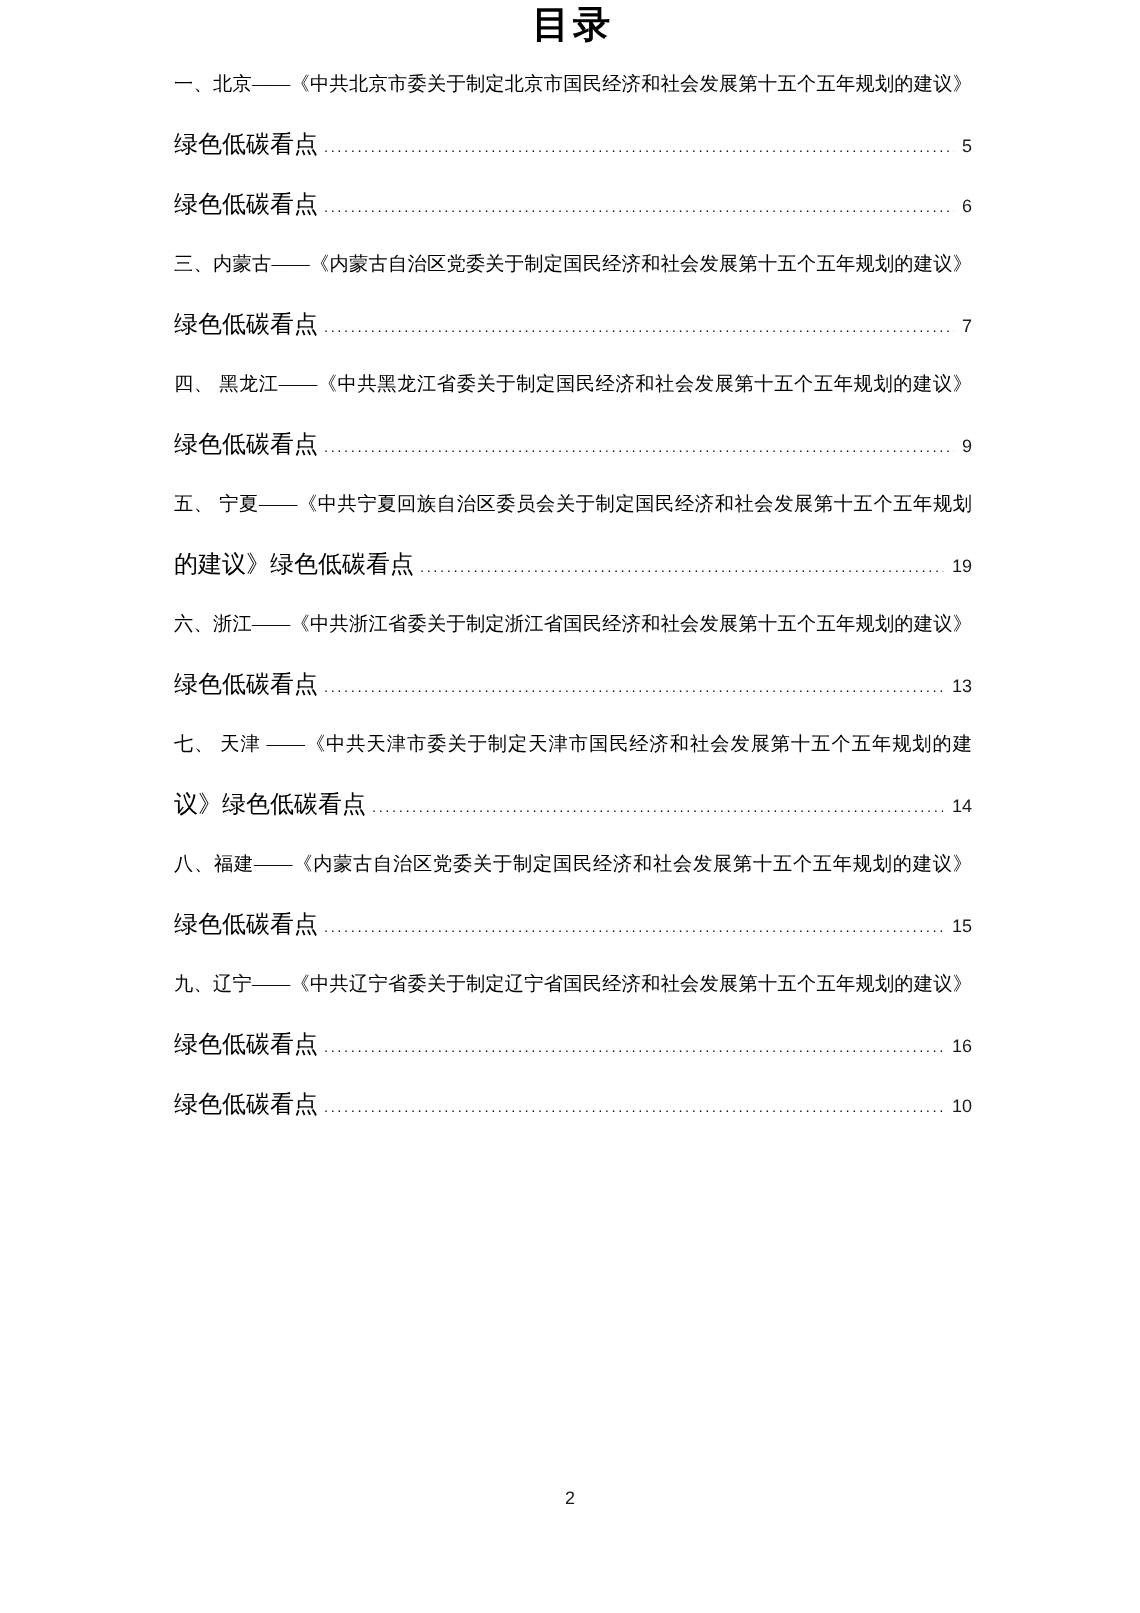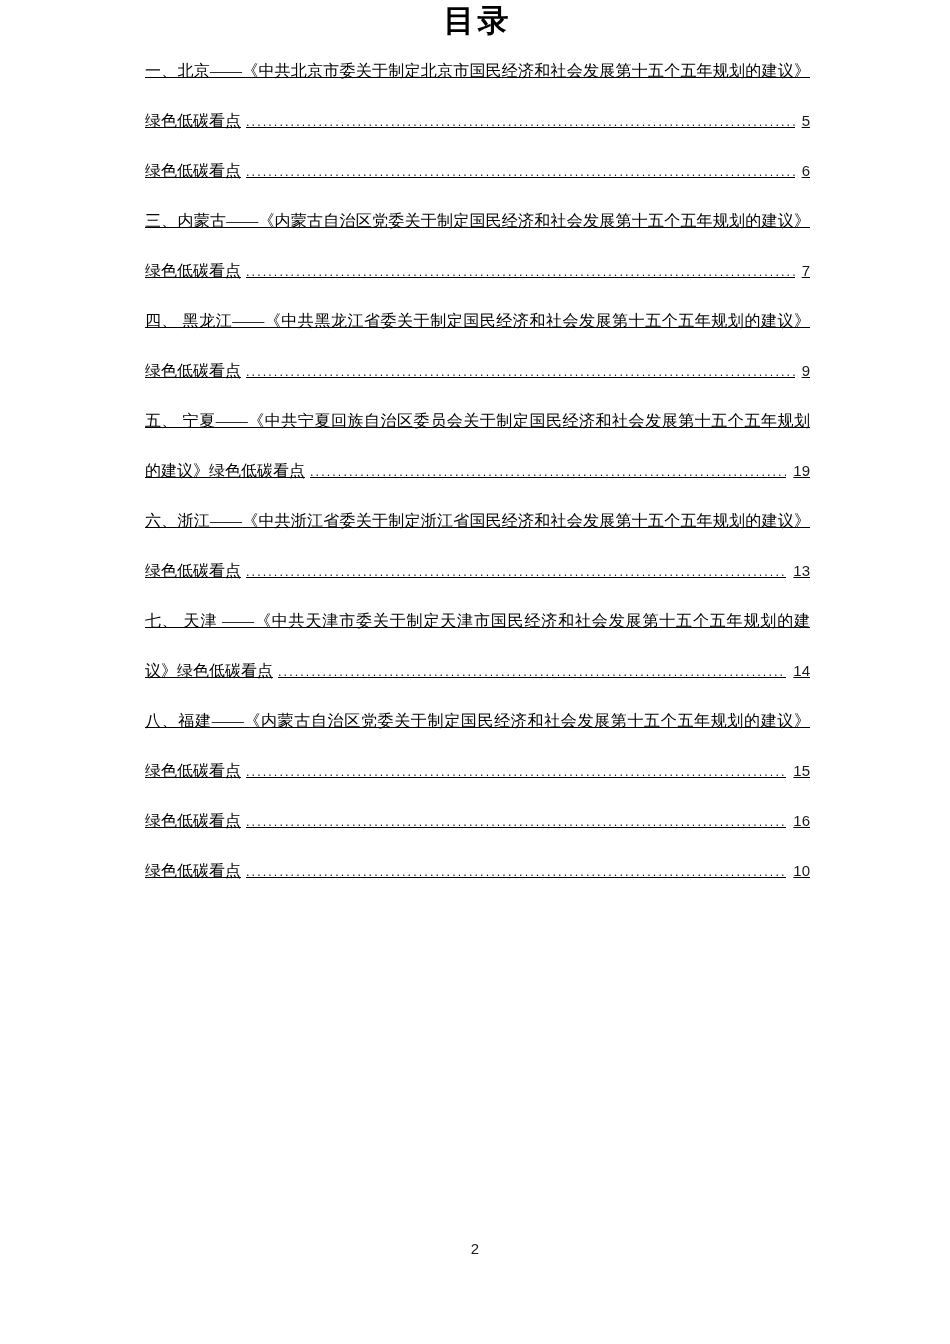--- a/index.html
+++ b/index.html
@@ -27,40 +27,39 @@
     text-align: center;
     font-size: 31px;
     font-weight: bold;
     letter-spacing: 3px;
   }
   .toc {
     padding-top: 4px;
   }
   .toc-entry {
     margin: 0;
-    text-decoration: underline;
   }
   .toc-l1 {
     height: 50px;
     line-height: 50px;
     font-size: 16px;
     white-space: nowrap;
     text-align: justify;
     text-align-last: justify;
     text-justify: inter-character;
     overflow: hidden;
   }
   .toc-l2 {
     height: 50px;
     display: flex;
     align-items: baseline;
     line-height: 50px;
   }
   .toc-l2-text {
-    font-size: 16px;
+    font-size: 20px;
     white-space: nowrap;
     flex: 0 0 auto;
   }
   .dot-leader {
     flex: 1 1 auto;
     overflow: hidden;
     white-space: nowrap;
     margin: 0 7px 0 5px;
     font-family: "Liberation Sans", sans-serif;
     font-size: 12.5px;
@@ -161,20 +160,21 @@
     <div class="toc-entry">
       <div class="toc-l1">八、福建——《内蒙古自治区党委关于制定国民经济和社会发展第十五个五年规划的建议》</div>
       <div class="toc-l2">
         <span class="toc-l2-text">绿色低碳看点</span>
         <span class="dot-leader"></span>
         <span class="toc-pagenum">15</span>
       </div>
     </div>
 
     <div class="toc-entry">
+      <div class="toc-l1">九、辽宁——《中共辽宁省委关于制定辽宁省国民经济和社会发展第十五个五年规划的建议》</div>
       <div class="toc-l2">
         <span class="toc-l2-text">绿色低碳看点</span>
         <span class="dot-leader"></span>
         <span class="toc-pagenum">16</span>
       </div>
     </div>
 
     <div class="toc-entry">
       <div class="toc-l2">
         <span class="toc-l2-text">绿色低碳看点</span>

